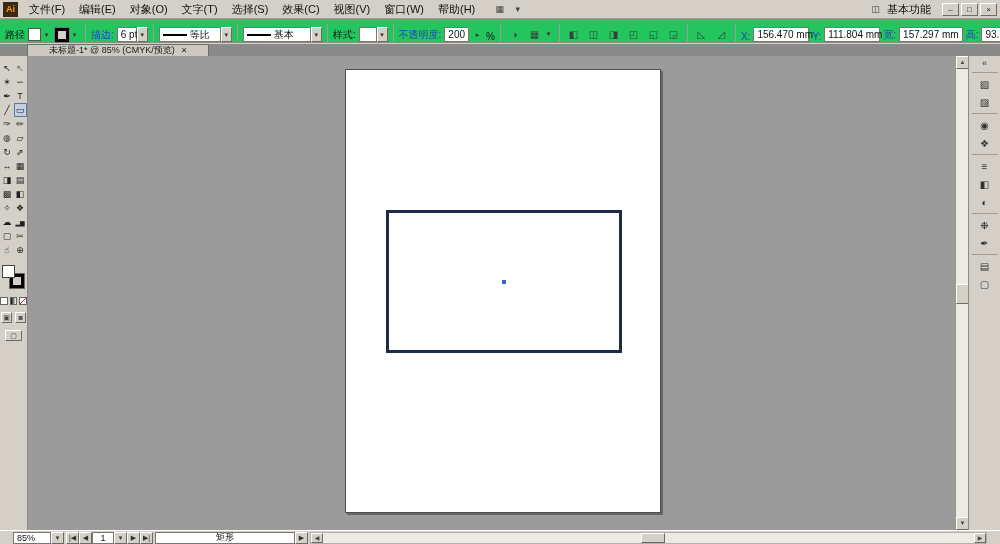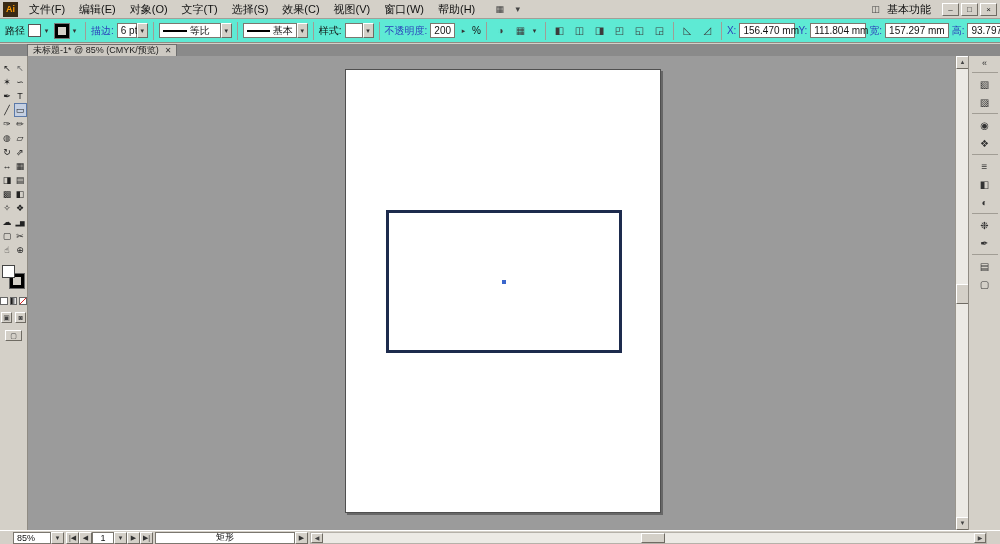--- a/index.html
+++ b/index.html
@@ -13,33 +13,33 @@
   .menu-item { padding:0 7px; line-height:18px; font-size:11px; white-space:nowrap; cursor:default; }
   .mb-icons { display:flex; align-items:center; margin-left:10px; gap:3px; }
   .flat-icon { min-width:15px; height:15px; display:flex; align-items:center; justify-content:center; font-size:9px; color:#444; }
   .mb-right { margin-left:auto; display:flex; align-items:center; gap:5px; padding-right:3px; }
   .workspace { display:flex; align-items:center; gap:4px; font-size:11px; padding:0 6px; height:16px; }
   .win-btns { display:flex; gap:2px; }
   .bevel { background:#d4d0c8; border:1px solid; border-color:#ffffff #6f6b63 #6f6b63 #ffffff; }
   .win-btn { width:17px; height:13px; font-size:8px; line-height:11px; text-align:center; color:#222; }
 
   
-  .control-bar { position:absolute; top:19px; left:0; right:0; height:24px; background:#5eead4; border-bottom:1px solid #8f8b83; display:flex; align-items:center; padding:0 5px; gap:3px; font-size:10px; white-space:nowrap; }
+  .control-bar { position:absolute; top:19px; left:0; right:0; height:24px; background:#22c55e; border-bottom:1px solid #8f8b83; display:flex; align-items:flex-end; padding:0 5px; gap:3px; font-size:10px; white-space:nowrap; }
   .sep { width:1px; height:18px; background:#a19d95; margin:0 2px; flex:none; }
   .sunken { background:#fff; border:1px solid #7b776f; height:15px; display:flex; align-items:center; padding:0 3px; font-size:10px; color:#111; }
   .dd { width:11px; height:15px; font-size:7px; display:flex; align-items:center; justify-content:center; color:#333; flex:none; }
   .bluelink { color:#2b41bb; }
   .swatch-fill { width:13px; height:13px; background:#fff; border:1px solid #555; }
   .swatch-stroke { width:14px; height:14px; border:3px solid #000; background:#d4d0c8; box-shadow:0 0 0 1px #777; }
   .line-sample { width:24px; height:2px; background:#000; margin-right:3px; }
   .cb-icon { min-width:17px; height:16px; display:flex; align-items:center; justify-content:center; font-size:10px; color:#3c3c3c; }
 
   
   .tab-bar { position:absolute; top:44px; left:0; right:0; height:12px; background:#8a8a8a; display:flex; align-items:flex-end; }
-  .doc-tab { margin-left:27px; height:12px; background:#cdc9c2; border:1px solid #6e6e6e; border-bottom:none; display:flex; align-items:center; padding:0 5px; font-size:9px; gap:6px; color:#1c1c1c; }
+  .doc-tab { margin-left:27px; height:12px; background:#cdc9c2; border:1px solid #6e6e6e; border-bottom:none; display:flex; align-items:center; padding:0 21px; font-size:9px; gap:6px; color:#1c1c1c; }
   .tab-close { font-size:8px; color:#333; line-height:8px; }
 
   
   .toolbar { position:absolute; top:56px; left:0; width:28px; bottom:14px; background:#d4d0c8; border-right:1px solid #8f8b83; padding-top:5px; }
   .tools { display:grid; grid-template-columns:13px 13px; justify-content:center; }
   .tool { width:13px; height:14px; display:flex; align-items:center; justify-content:center; font-size:9px; color:#222; }
   .tool.light { color:#6e6e6e; }
   .tool.selected { background:#c5d0e2; border:1px solid #5b79a8; }
   .fs-wrap { position:relative; width:24px; height:26px; margin:8px auto 0; }
   .fill-swatch { position:absolute; left:0; top:0; width:13px; height:13px; background:#fff; border:1px solid #444; }
@@ -136,21 +136,21 @@
     <div class="sep"></div>
     <div class="combo">
       <span class="sunken" style="width:62px">
         <span class="line-sample"></span>
         <span>等比</span>
       </span>
       <span class="dd bevel">▾</span>
     </div>
     <div class="sep"></div>
     <div class="combo">
-      <span class="sunken" style="width:54px">
+      <span class="sunken" style="width:68px">
         <span class="line-sample"></span>
         <span>基本</span>
       </span>
       <span class="dd bevel">▾</span>
     </div>
     <div class="sep"></div>
     <span>样式:</span>
     <div class="combo">
       <span class="sunken" style="width:18px"></span>
       <span class="dd bevel">▾</span>

